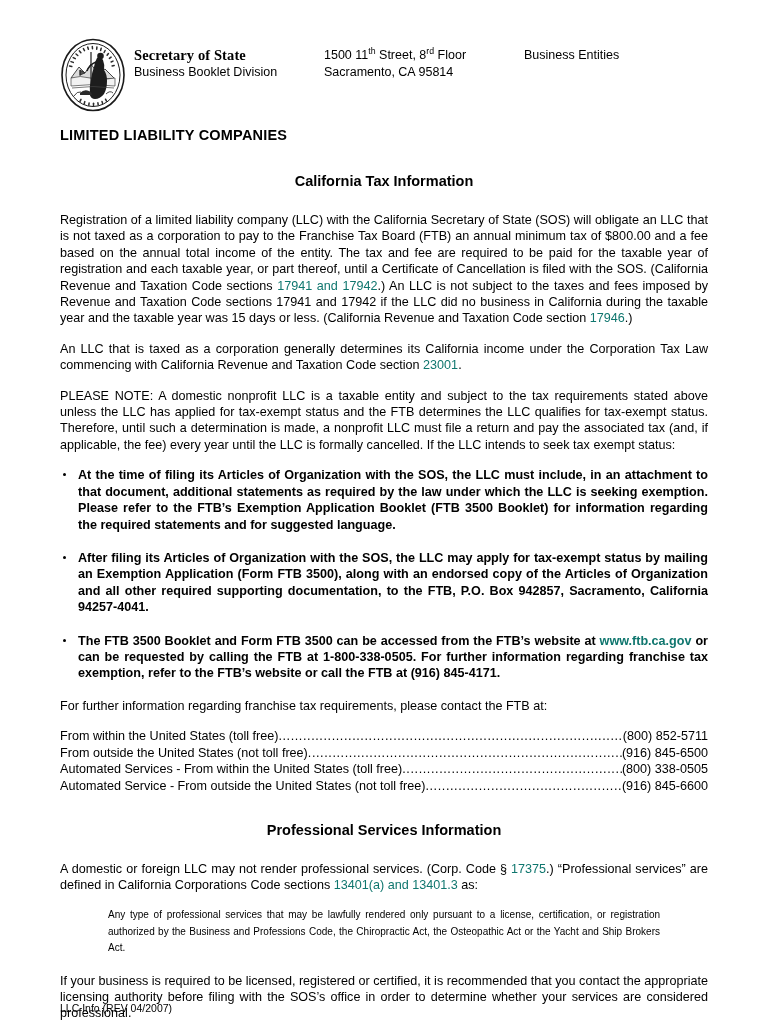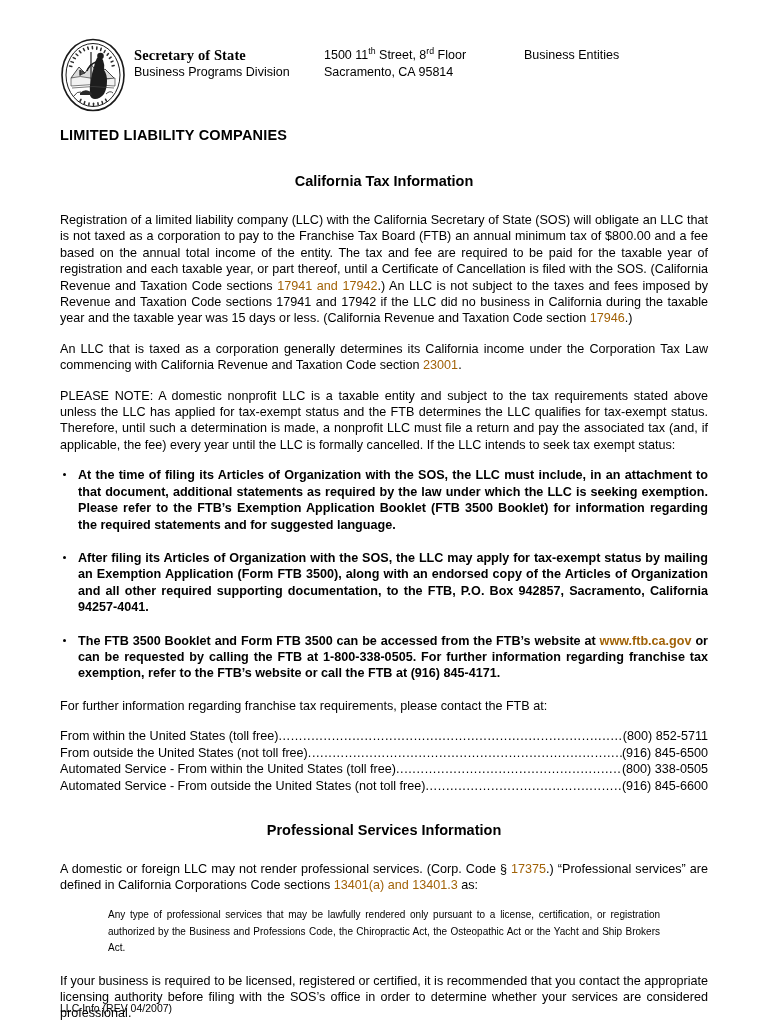--- a/index.html
+++ b/index.html
@@ -105,21 +105,21 @@
   p.body-text {
     font-size: 12.6px;
     line-height: 16.4px;
     text-align: justify;
     margin: 0 0 14px 0;
     padding: 0;
   }
   p.body-text.tight { margin-bottom: 0; }
 
   a.ref, span.ref {
-    color: #a16207;
+    color: #0f766e;
     text-decoration: none;
   }
 
   ul.bullets {
     list-style: none;
     margin: 0 0 0 0;
     padding: 0;
     font-weight: bold;
   }
   ul.bullets li {
@@ -234,21 +234,21 @@
 
         <path d="M20 55 q4 -4 9 -2 q3 1 3 4 l-12 0 Z" fill="#2a2a2a"></path>
 
         <path d="M14 58 q3 -5 7 -4 M46 56 q4 -4 7 -1" stroke="#333" stroke-width="0.9" fill="none"></path>
         <path d="M12 50 Q33 47 54 50" stroke="#444" stroke-width="0.7" fill="none"></path>
       </svg>
     </div>
 
     <div class="agency-block">
       <div class="agency-name">Secretary of State</div>
-      <div class="agency-sub">Business Programs Division</div>
+      <div class="agency-sub">Business Booklet Division</div>
     </div>
 
     <div class="address-block">
       <div><span>1500 11</span><sup>th</sup><span> Street, 8</span><sup>rd</sup><span> Floor</span></div>
       <div>Sacramento, CA 95814</div>
     </div>
 
     <div class="contact-block">
       <div>Business Entities</div>
     </div>
@@ -289,21 +289,21 @@
         <span class="pl-label">From within the United States (toll free) </span>
         <span class="pl-leader">................................................................................................................................................................................................</span>
         <span class="pl-value">(800) 852-5711</span>
       </li>
       <li>
         <span class="pl-label">From outside the United States (not toll free) </span>
         <span class="pl-leader">................................................................................................................................................................................................</span>
         <span class="pl-value">(916) 845-6500</span>
       </li>
       <li>
-        <span class="pl-label">Automated Service - From within the United States (toll free) </span>
+        <span class="pl-label">Automated Services - From within the United States (toll free) </span>
         <span class="pl-leader">................................................................................................................................................................................................</span>
         <span class="pl-value">(800) 338-0505</span>
       </li>
       <li>
         <span class="pl-label">Automated Service - From outside the United States (not toll free)</span>
         <span class="pl-leader">................................................................................................................................................................................................</span>
         <span class="pl-value">(916) 845-6600</span>
       </li>
     </ul>
 

